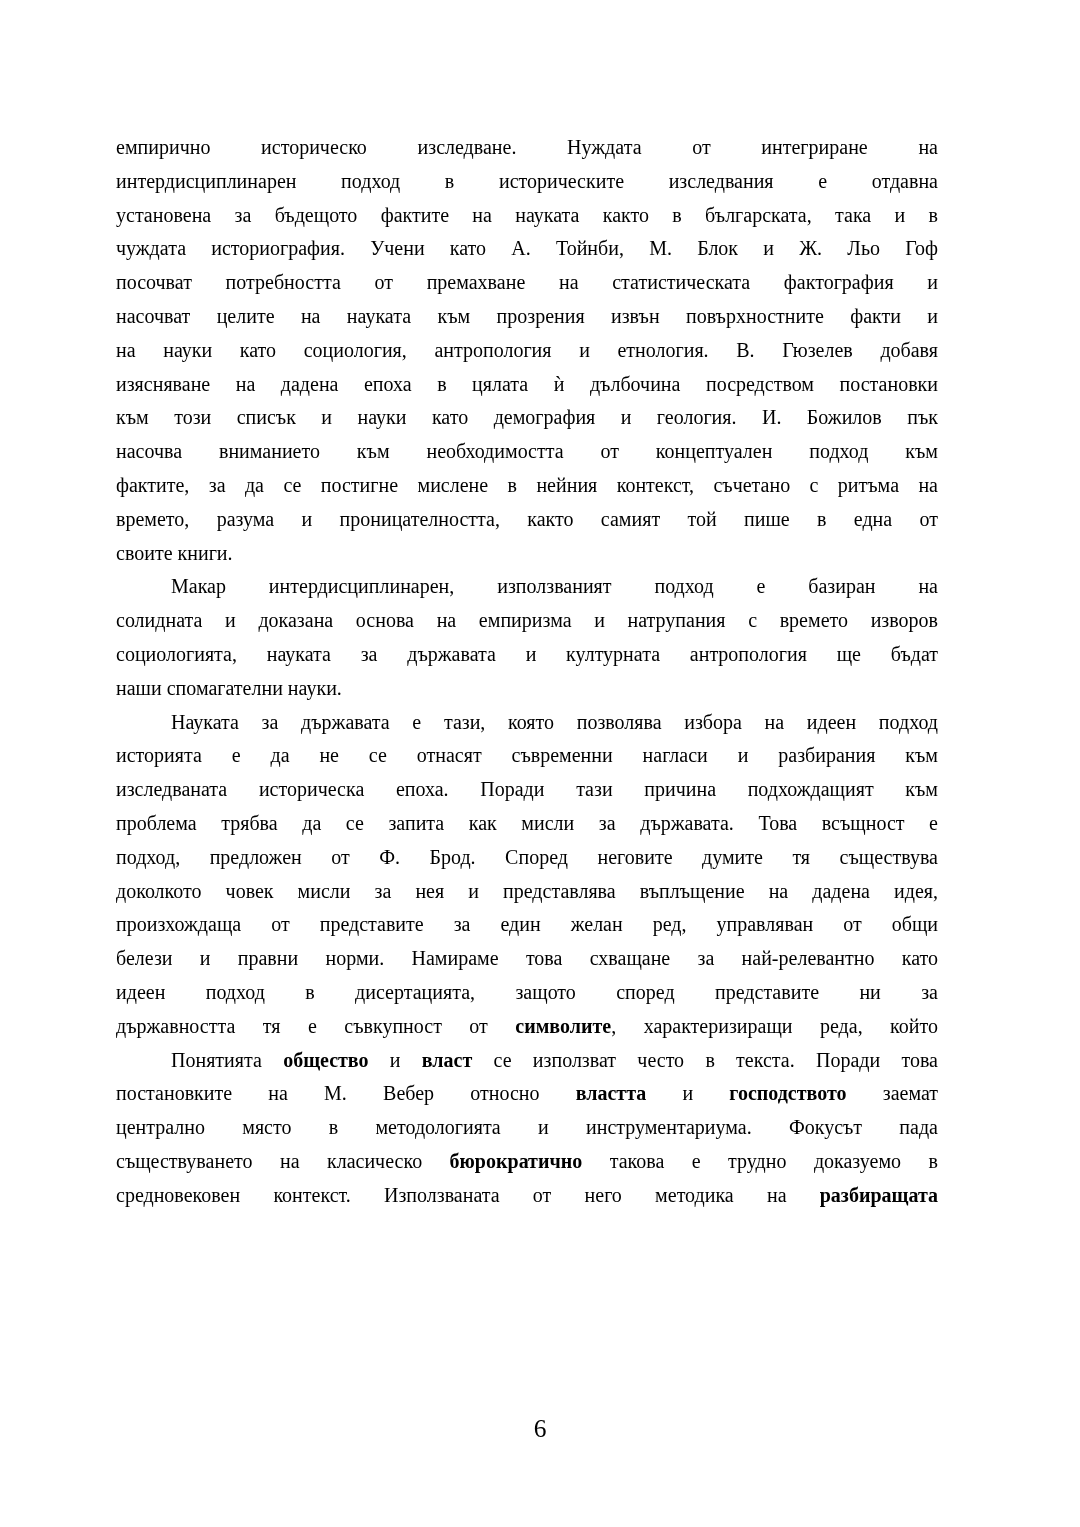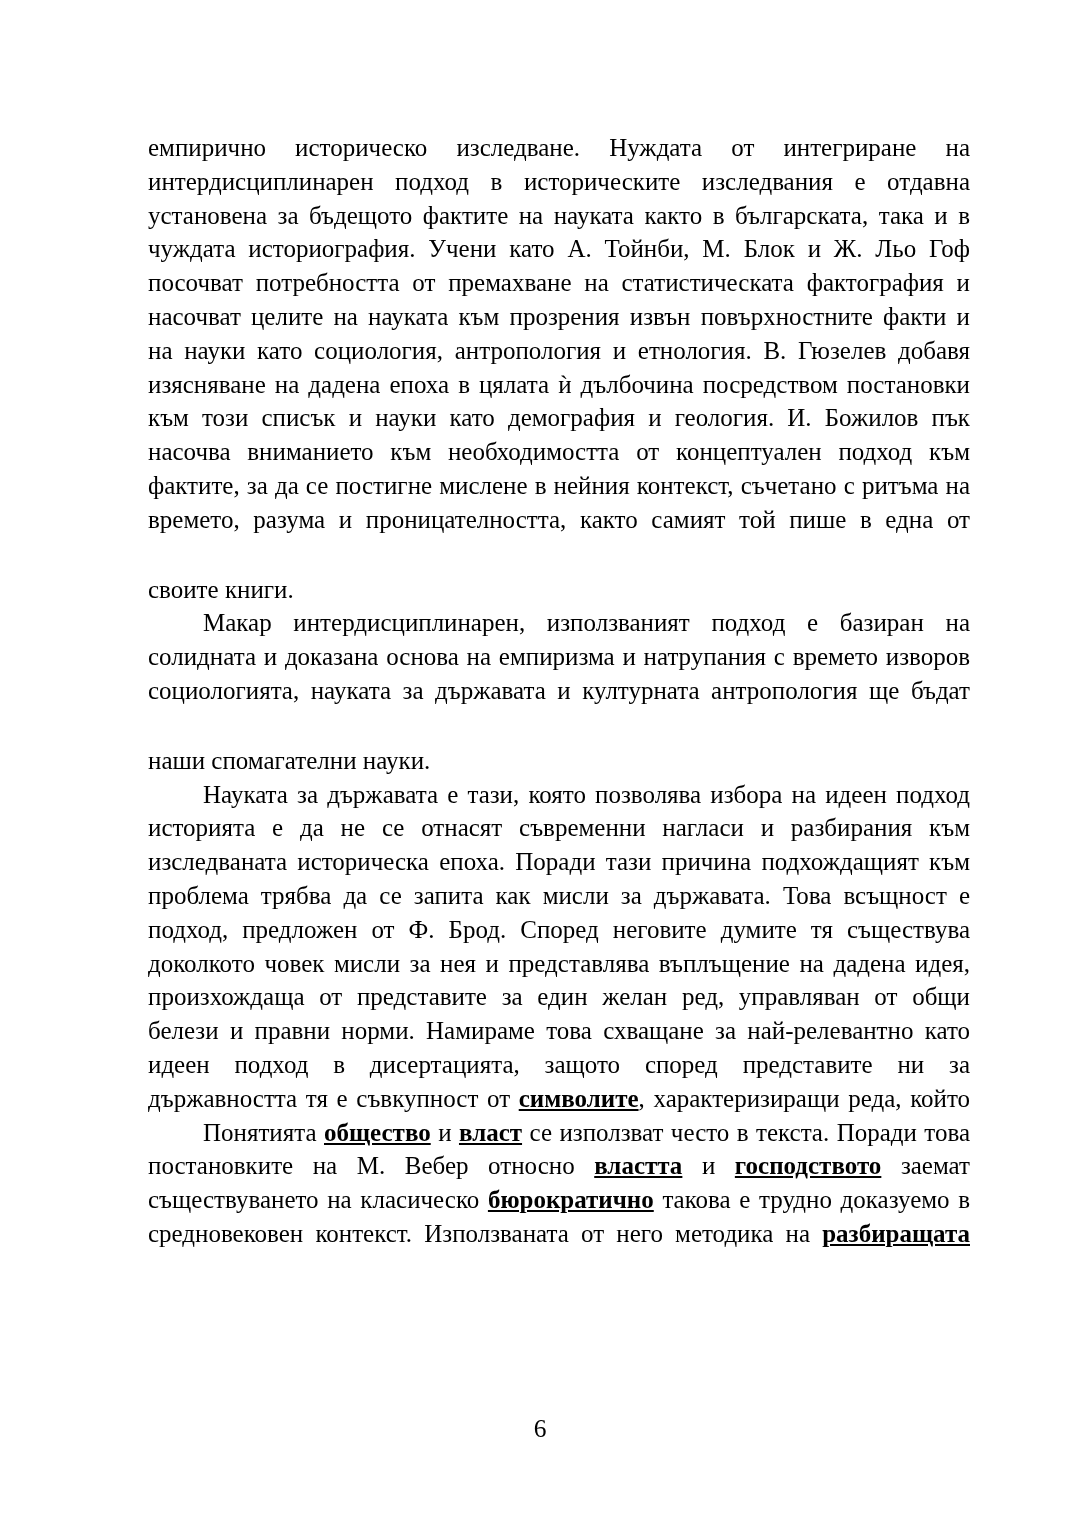--- a/index.html
+++ b/index.html
@@ -8,34 +8,34 @@
     width: 1080px;
     height: 1527px;
     margin: 0 auto;
     background: #ffffff;
     font-family: "Liberation Serif", "DejaVu Serif", serif;
     color: #000000;
     overflow: hidden;
   }
   .text-block {
     position: absolute;
-    left: 148px;
+    left: 116px;
     top: 131px;
     width: 822px;
-    font-size: 25px;
+    font-size: 20px;
     line-height: 33.8px;
   }
   .para { margin: 0; padding: 0; }
   .line {
     text-align: justify;
     text-align-last: justify;
   }
-  .line.lastline { text-align-last: left; margin-top: 36px; }
+  .line.lastline { text-align-last: left; }
   .line.indent { text-indent: 55px; }
-  .bold { font-weight: bold; text-decoration: underline; }
+  .bold { font-weight: bold; }
   .page-number {
     position: absolute;
     top: 1412px;
     left: 0;
     width: 100%;
     text-align: center;
     font-size: 25.5px;
     line-height: 33.8px;
   }
 </style>
@@ -73,18 +73,19 @@
         <div class="line"><span>подход, предложен от Ф. Брод. Според неговите думите тя съществува</span></div>
         <div class="line"><span>доколкото човек мисли за нея и представлява въплъщение на дадена идея,</span></div>
         <div class="line"><span>произхождаща от представите за един желан ред, управляван от общи</span></div>
         <div class="line"><span>белези и правни норми. Намираме това схващане за най-релевантно като</span></div>
         <div class="line"><span>идеен подход в дисертацията, защото според представите ни за</span></div>
         <div class="line"><span>държавността тя е съвкупност от </span><span class="bold">символите</span><span>, характеризиращи реда, който</span></div>
       </div>
       <div class="para">
         <div class="line indent"><span>Понятията </span><span class="bold">общество</span><span> и </span><span class="bold">власт</span><span> се използват често в текста. Поради това</span></div>
         <div class="line"><span>постановките на М. Вебер относно </span><span class="bold">властта</span><span> и </span><span class="bold">господството</span><span> заемат</span></div>
+        <div class="line"><span>централно място в методологията и инструментариума. Фокусът пада</span></div>
         <div class="line"><span>съществуването на класическо </span><span class="bold">бюрократично</span><span> такова е трудно доказуемо в</span></div>
         <div class="line"><span>средновековен контекст. Използваната от него методика на </span><span class="bold">разбиращата</span></div>
       </div>
     </div>
   <div class="page-number">6</div>
 </div>
 
 </body></html>

